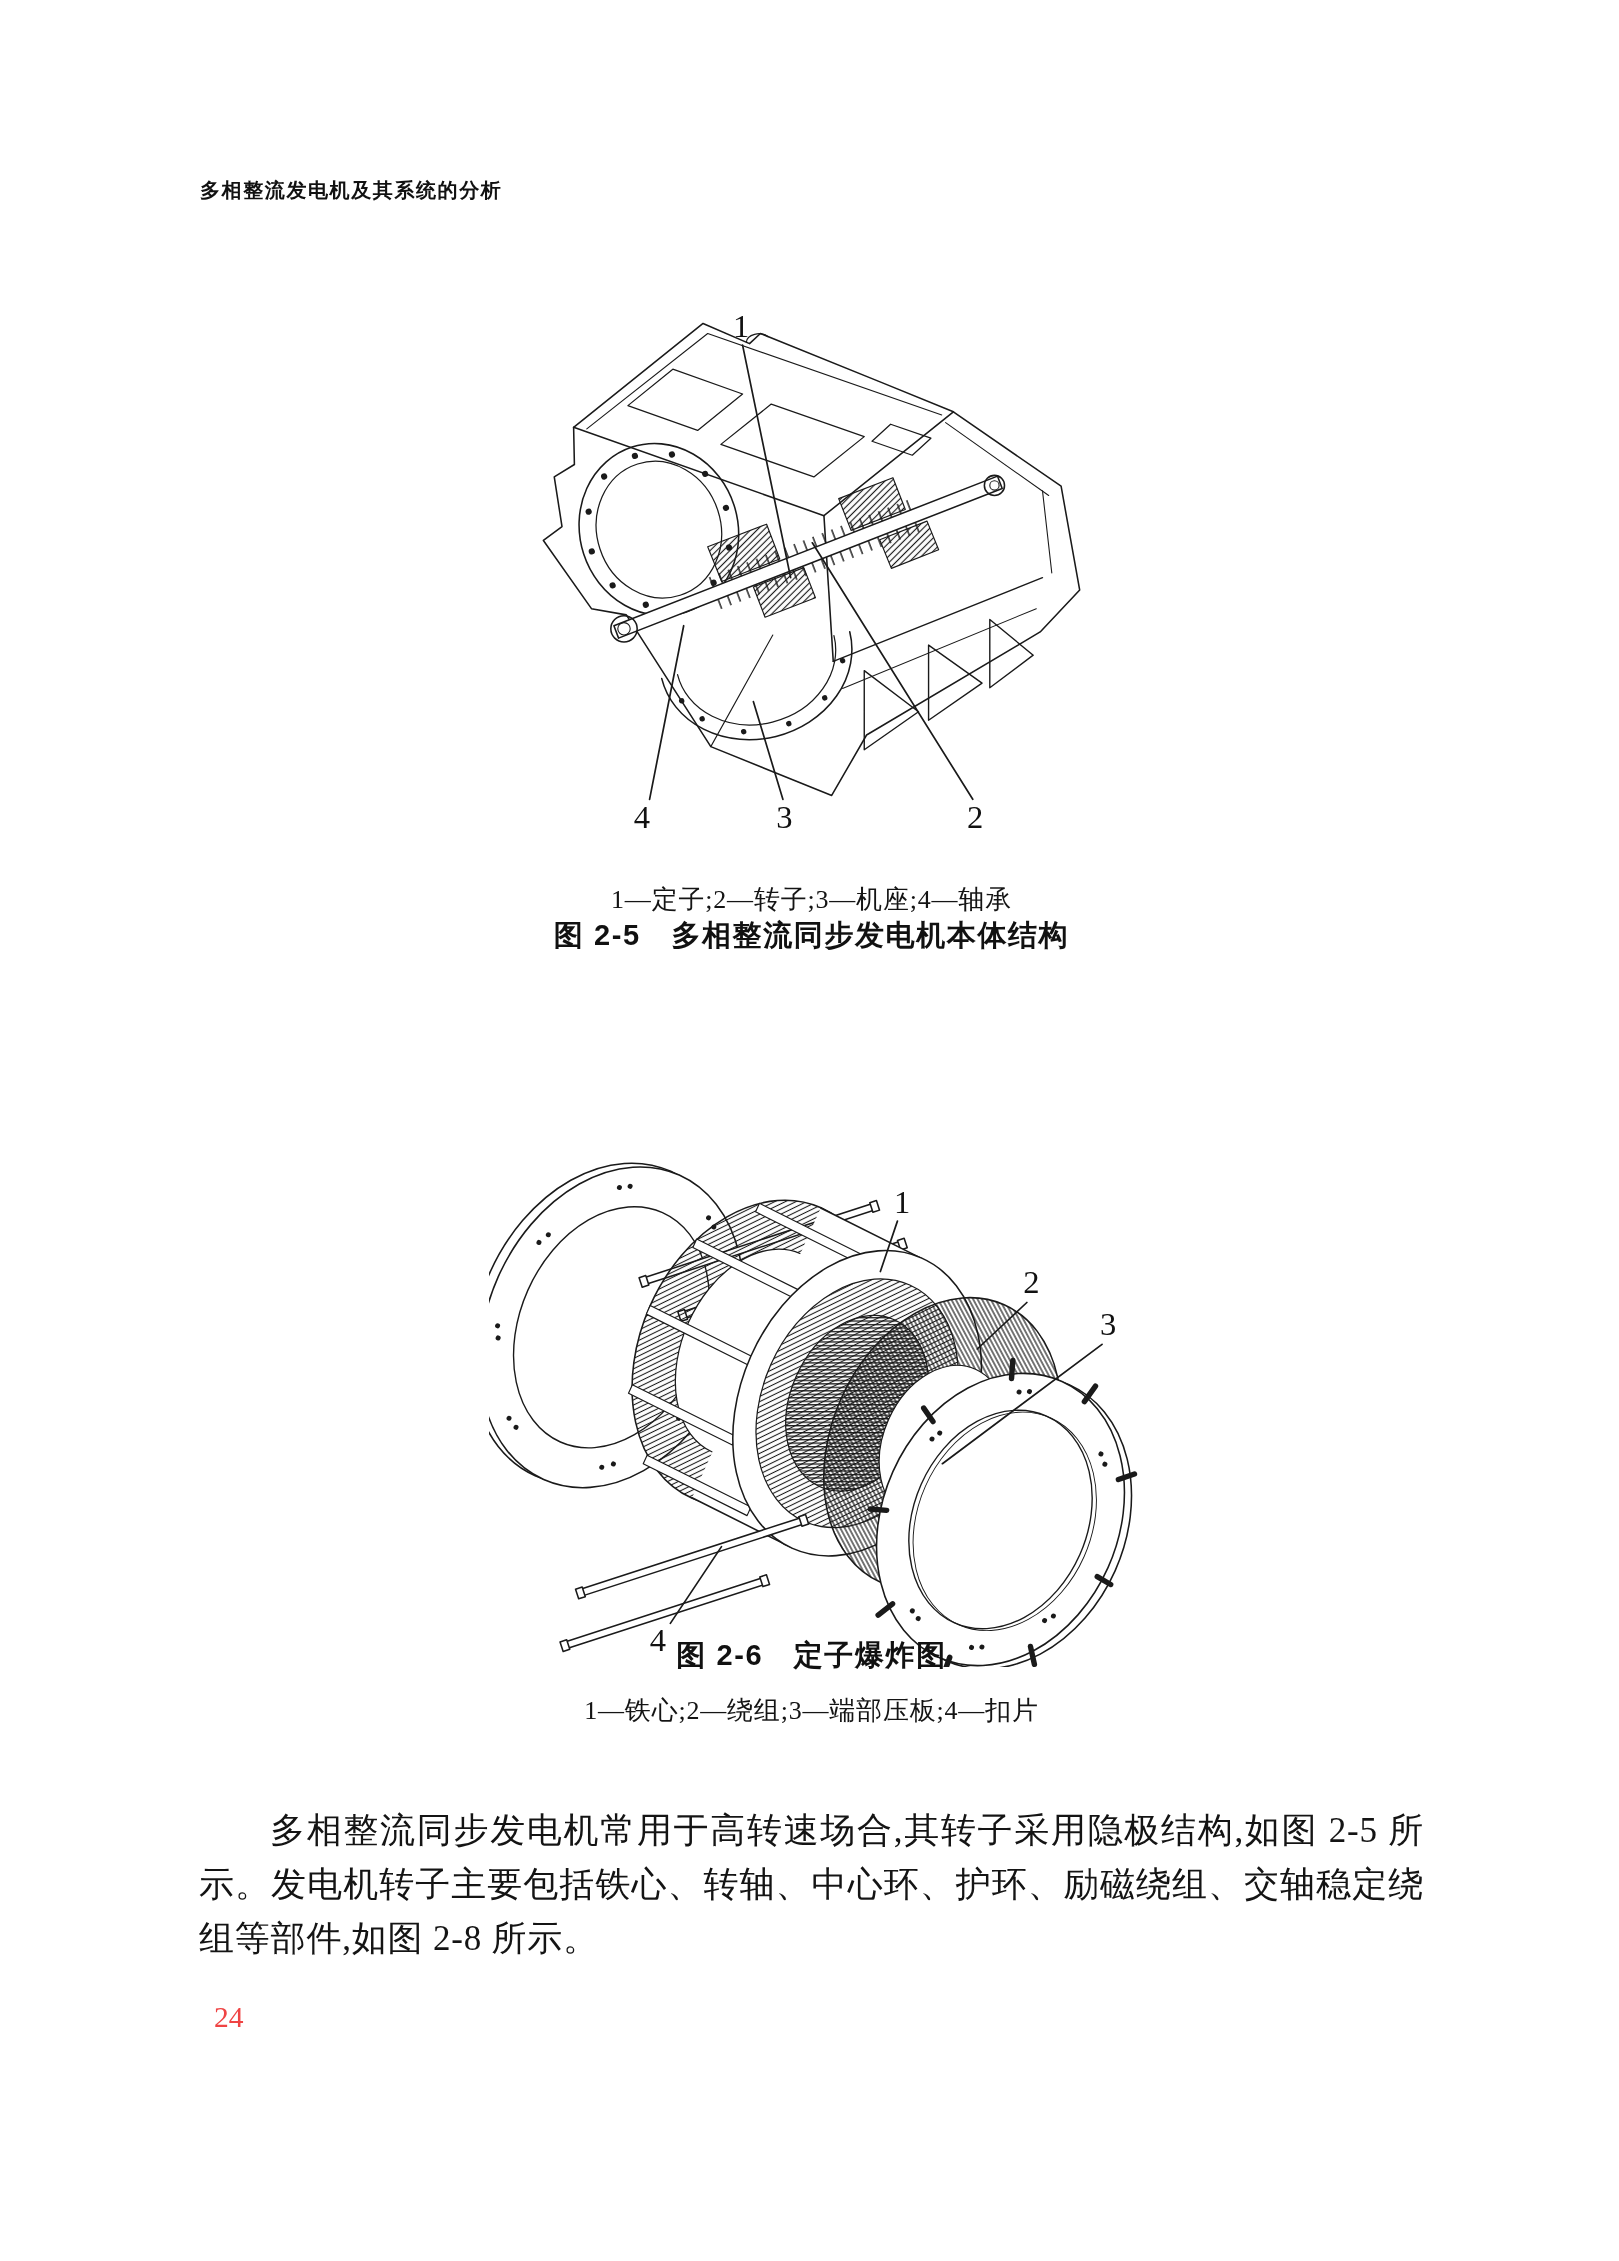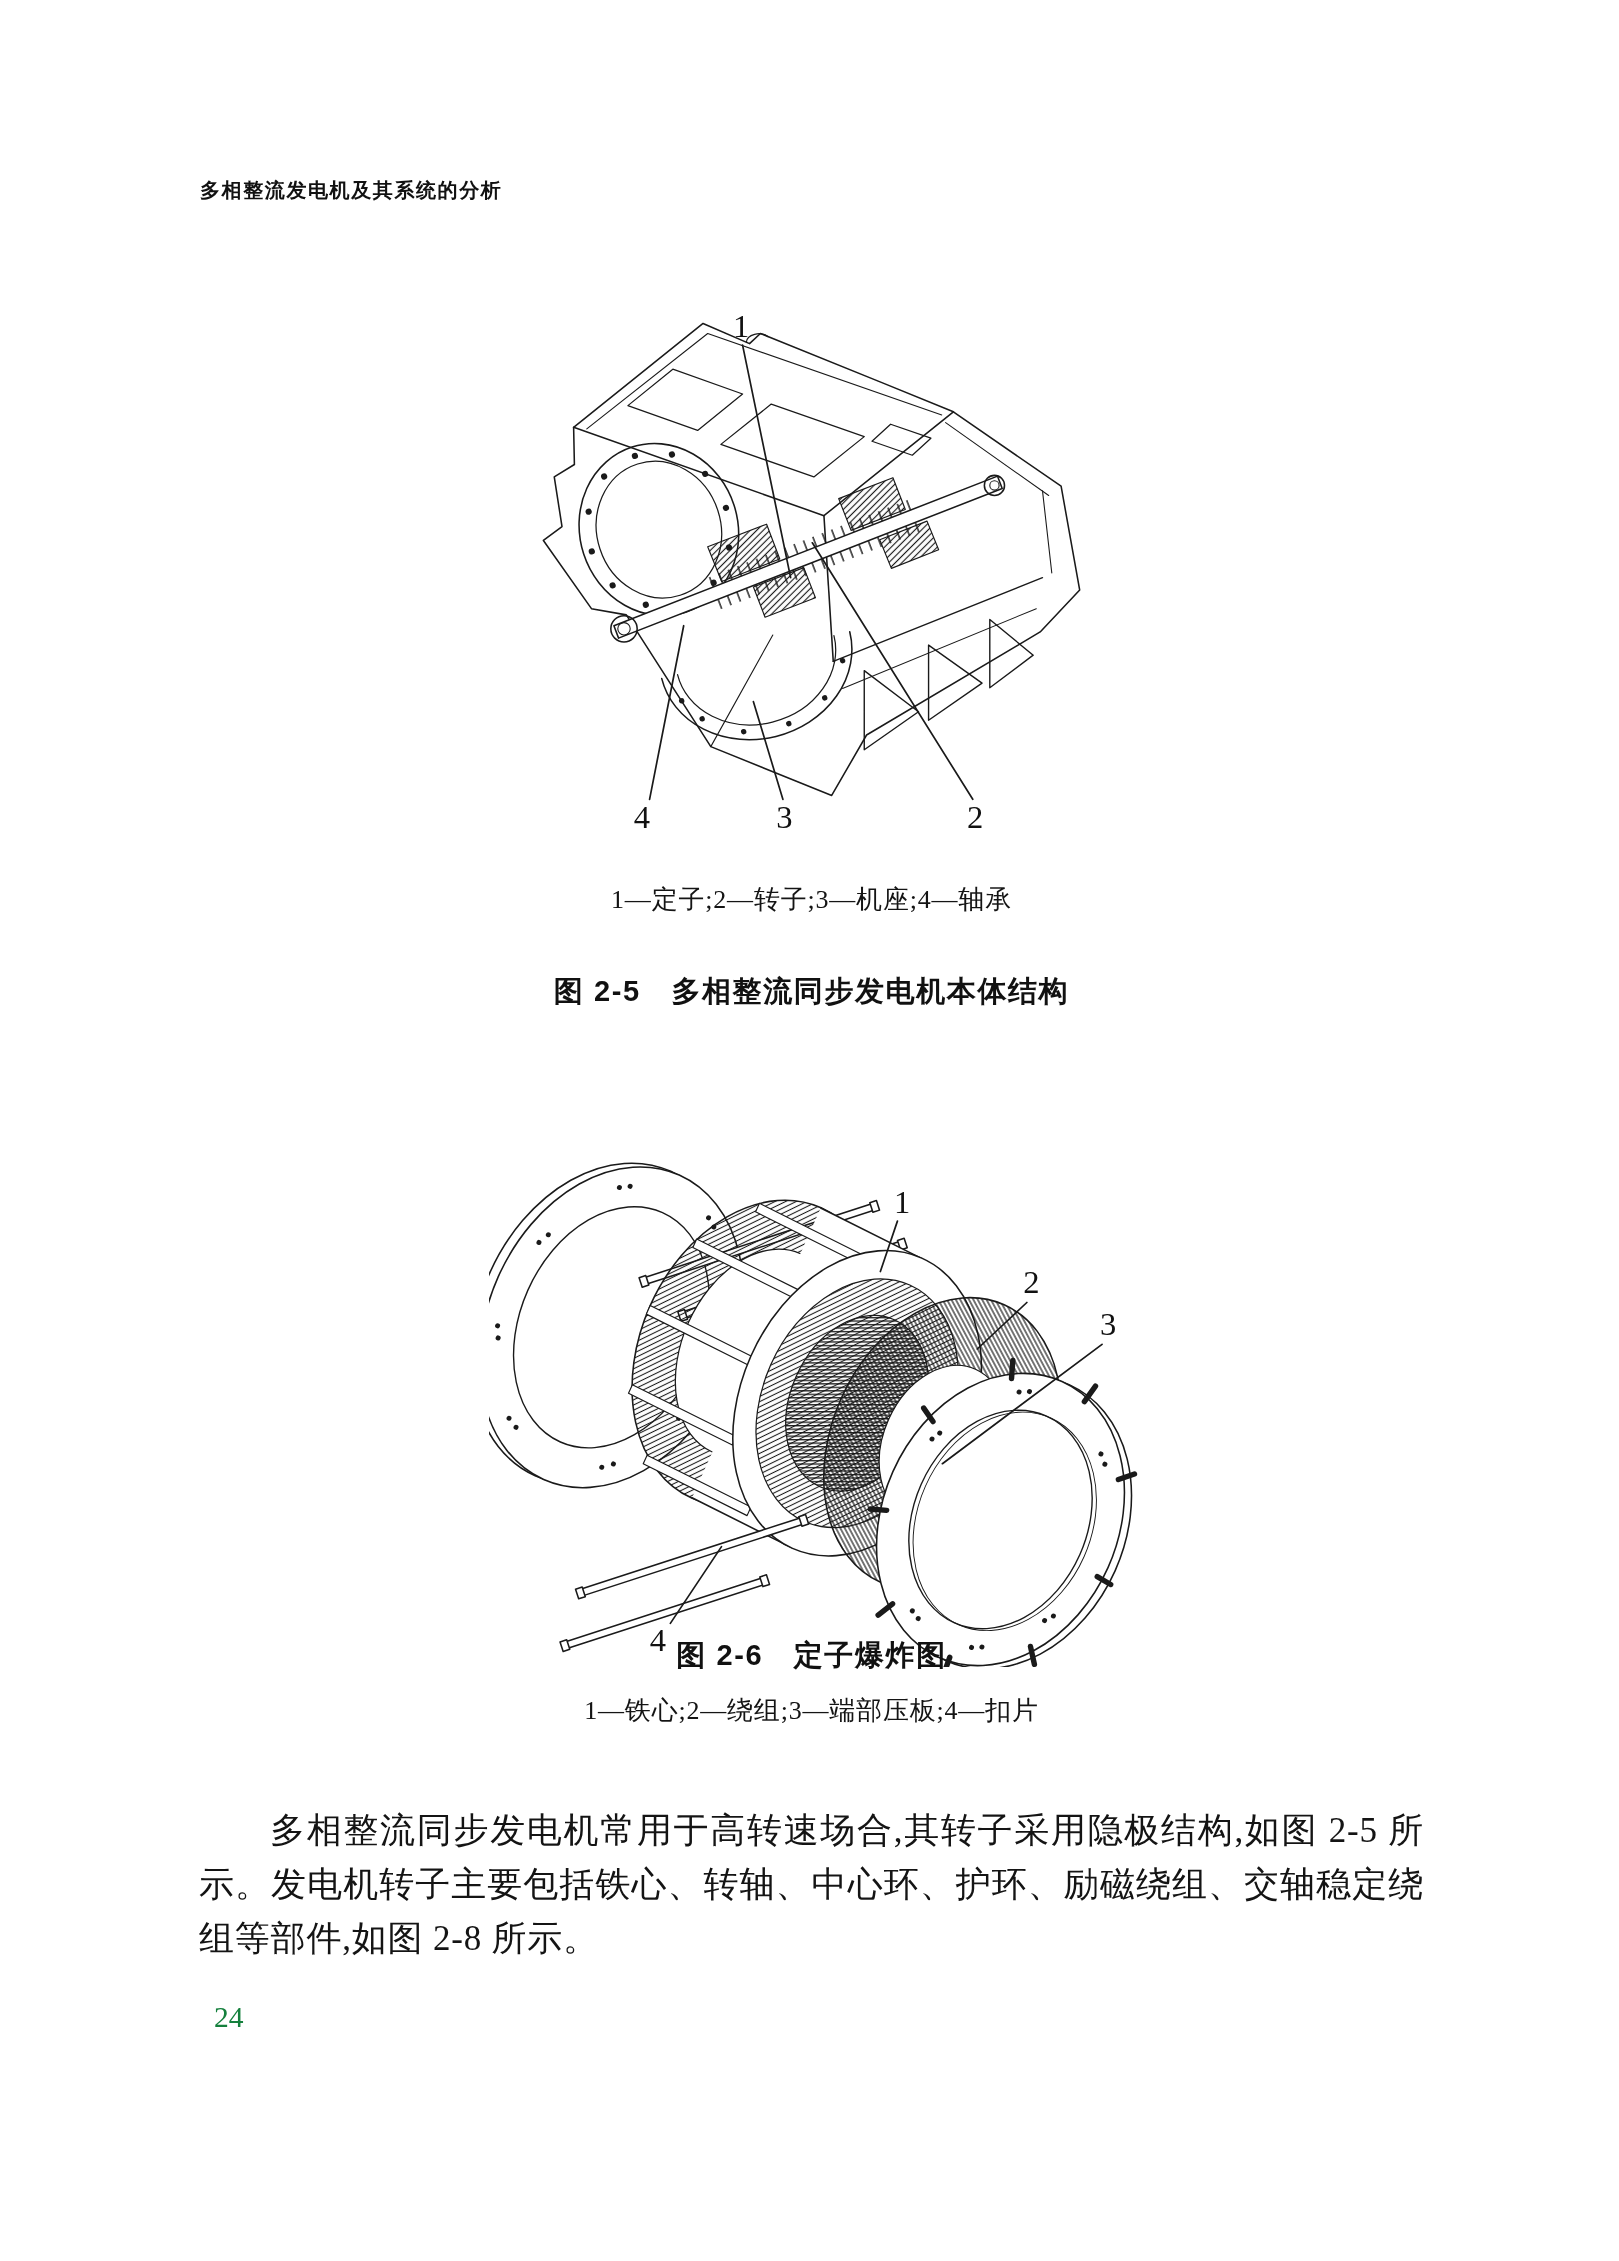--- a/index.html
+++ b/index.html
@@ -26,25 +26,25 @@
     position:absolute; left:199px; width:1225px; text-align:center;
     font-size:26px; letter-spacing:0.8px; color:#141414;
   }
   .legend25 { top:882px; }
   .legend26 { top:1693px; }
   .fig-caption {
     position:absolute; left:199px; width:1225px; text-align:center;
     font-family:"Liberation Sans", sans-serif; font-weight:bold;
     font-size:29px; letter-spacing:1.6px; color:#111;
   }
-  .caption25 { top:972px; }
+  .caption25 { top:916px; }
   .caption26 { top:1636px; }
   .page-number {
     position:absolute; left:214px; top:2001px;
-    font-size:29.5px; color:#15803d;
+    font-size:29.5px; color:#ef4444;
   }
   .fig text { font-family:"Liberation Serif", serif; font-size:42px; fill:#111; }
 </style>
 </head>
 <body>
 
 <div class="page">
 
   <div class="header-title">多相整流发电机及其系统的分析</div>
 

